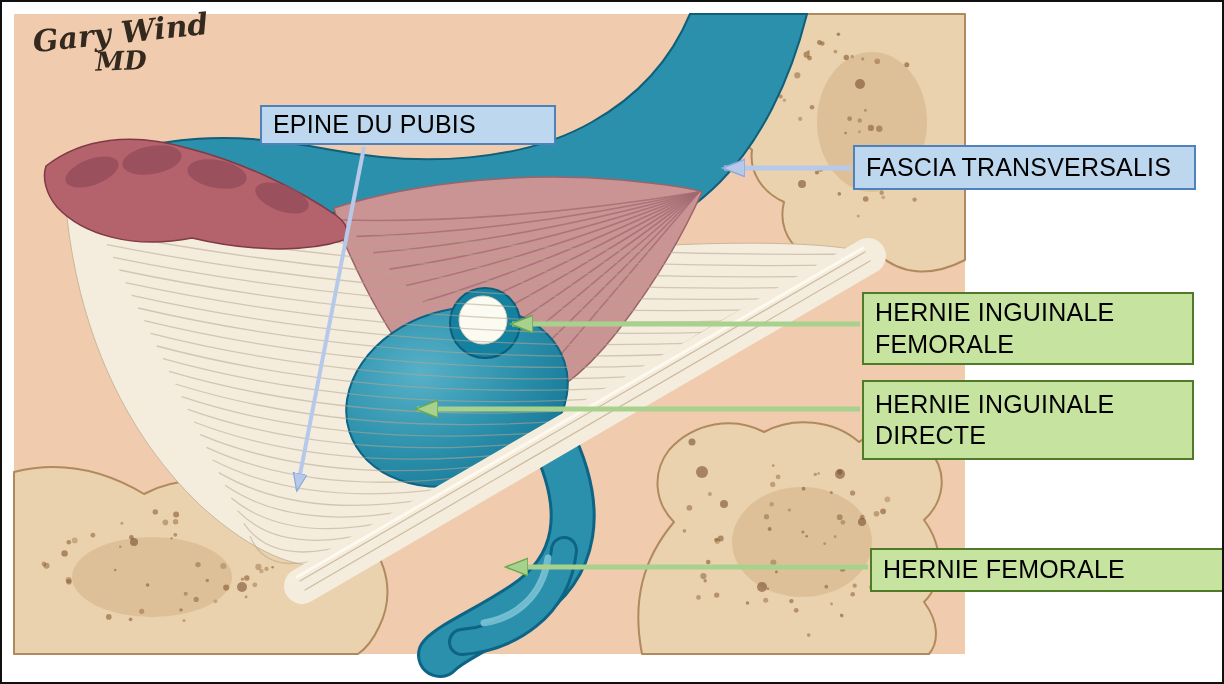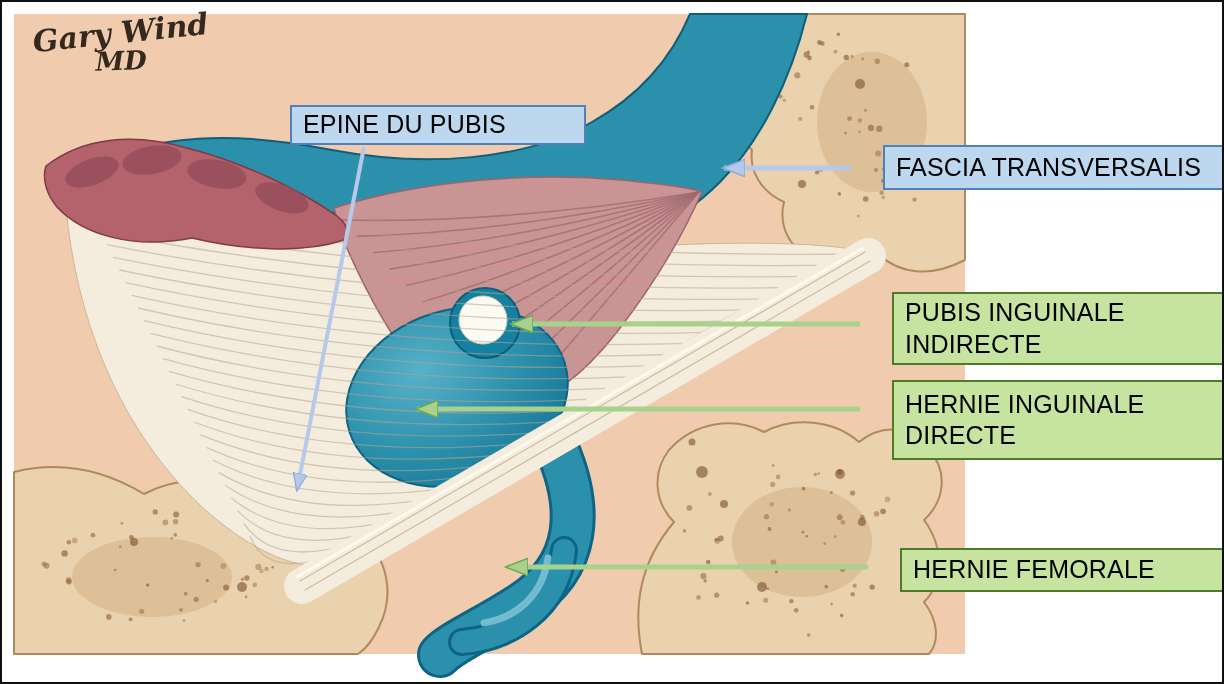--- a/index.html
+++ b/index.html
@@ -7,21 +7,21 @@
     position:relative;width:1224px;height:684px;
     background:var(--canvas_bg,#ffffff);
     border:2px solid #101010;box-sizing:border-box;overflow:hidden;
     font-family:"Liberation Sans",sans-serif;
   }
   svg.layer{position:absolute;left:0;top:0;width:1224px;height:684px;}
   svg.arrows{pointer-events:none;}
   .label{
     position:absolute;display:flex;align-items:center;box-sizing:border-box;
     font:25px/1.26 "Liberation Sans",sans-serif;color:var(--label_text,#000);
-    padding:3px 11px;letter-spacing:.2px;margin-left:30px;
+    padding:3px 11px;letter-spacing:.2px;
   }
   .label.blue{background:var(--blue_label_bg,#bdd7ee);border:2px solid var(--blue_label_border,#4f81bd);}
   .label.green{background:var(--green_label_bg,#c7e3a0);border:2px solid var(--green_label_border,#4f7a28);}
   .sig{
     position:absolute;left:32px;top:16px;transform:rotate(-6deg);
     font:italic 700 30px "DejaVu Serif",serif;color:#33291f;line-height:1.0;
   }
   .sig .md{display:block;margin-left:60px;margin-top:2px;font-size:26px;transform:rotate(4deg);}
 </style>
 </head>
@@ -293,21 +293,21 @@
     <line x1="849" y1="166" x2="722" y2="166" stroke="var(--blue_arrow,#b7c9ea)" stroke-width="5" marker-end="url(#mBlue)"></line>
     <line x1="858" y1="322" x2="510" y2="322" stroke="var(--green_arrow,#a9d18e)" stroke-width="5" marker-end="url(#mGreen)"></line>
     <line x1="858" y1="407" x2="415" y2="407" stroke="var(--green_arrow,#a9d18e)" stroke-width="5" marker-end="url(#mGreen)"></line>
     <line x1="866" y1="565" x2="505" y2="565" stroke="var(--green_arrow,#a9d18e)" stroke-width="5" marker-end="url(#mGreen)"></line>
   </svg>
 
   <div class="label blue" style="left:258px;top:103px;width:296px;height:40px;">EPINE DU PUBIS</div>
 
   <div class="label blue" style="left:851px;top:143px;width:343px;height:45px;">FASCIA TRANSVERSALIS</div>
 
-  <div class="label green" style="left:860px;top:290px;width:332px;height:73px;">PUBIS INGUINALE INDIRECTE</div>
+  <div class="label green" style="left:860px;top:290px;width:332px;height:73px;">HERNIE INGUINALE FEMORALE</div>
 
   <div class="label green" style="left:860px;top:378px;width:332px;height:80px;">HERNIE INGUINALE DIRECTE</div>
 
   <div class="label green" style="left:868px;top:546px;width:360px;height:44px;">HERNIE FEMORALE</div>
 
   <div class="sig">
     <span>Gary Wind</span>
     <span class="md">MD</span>
   </div>
 

